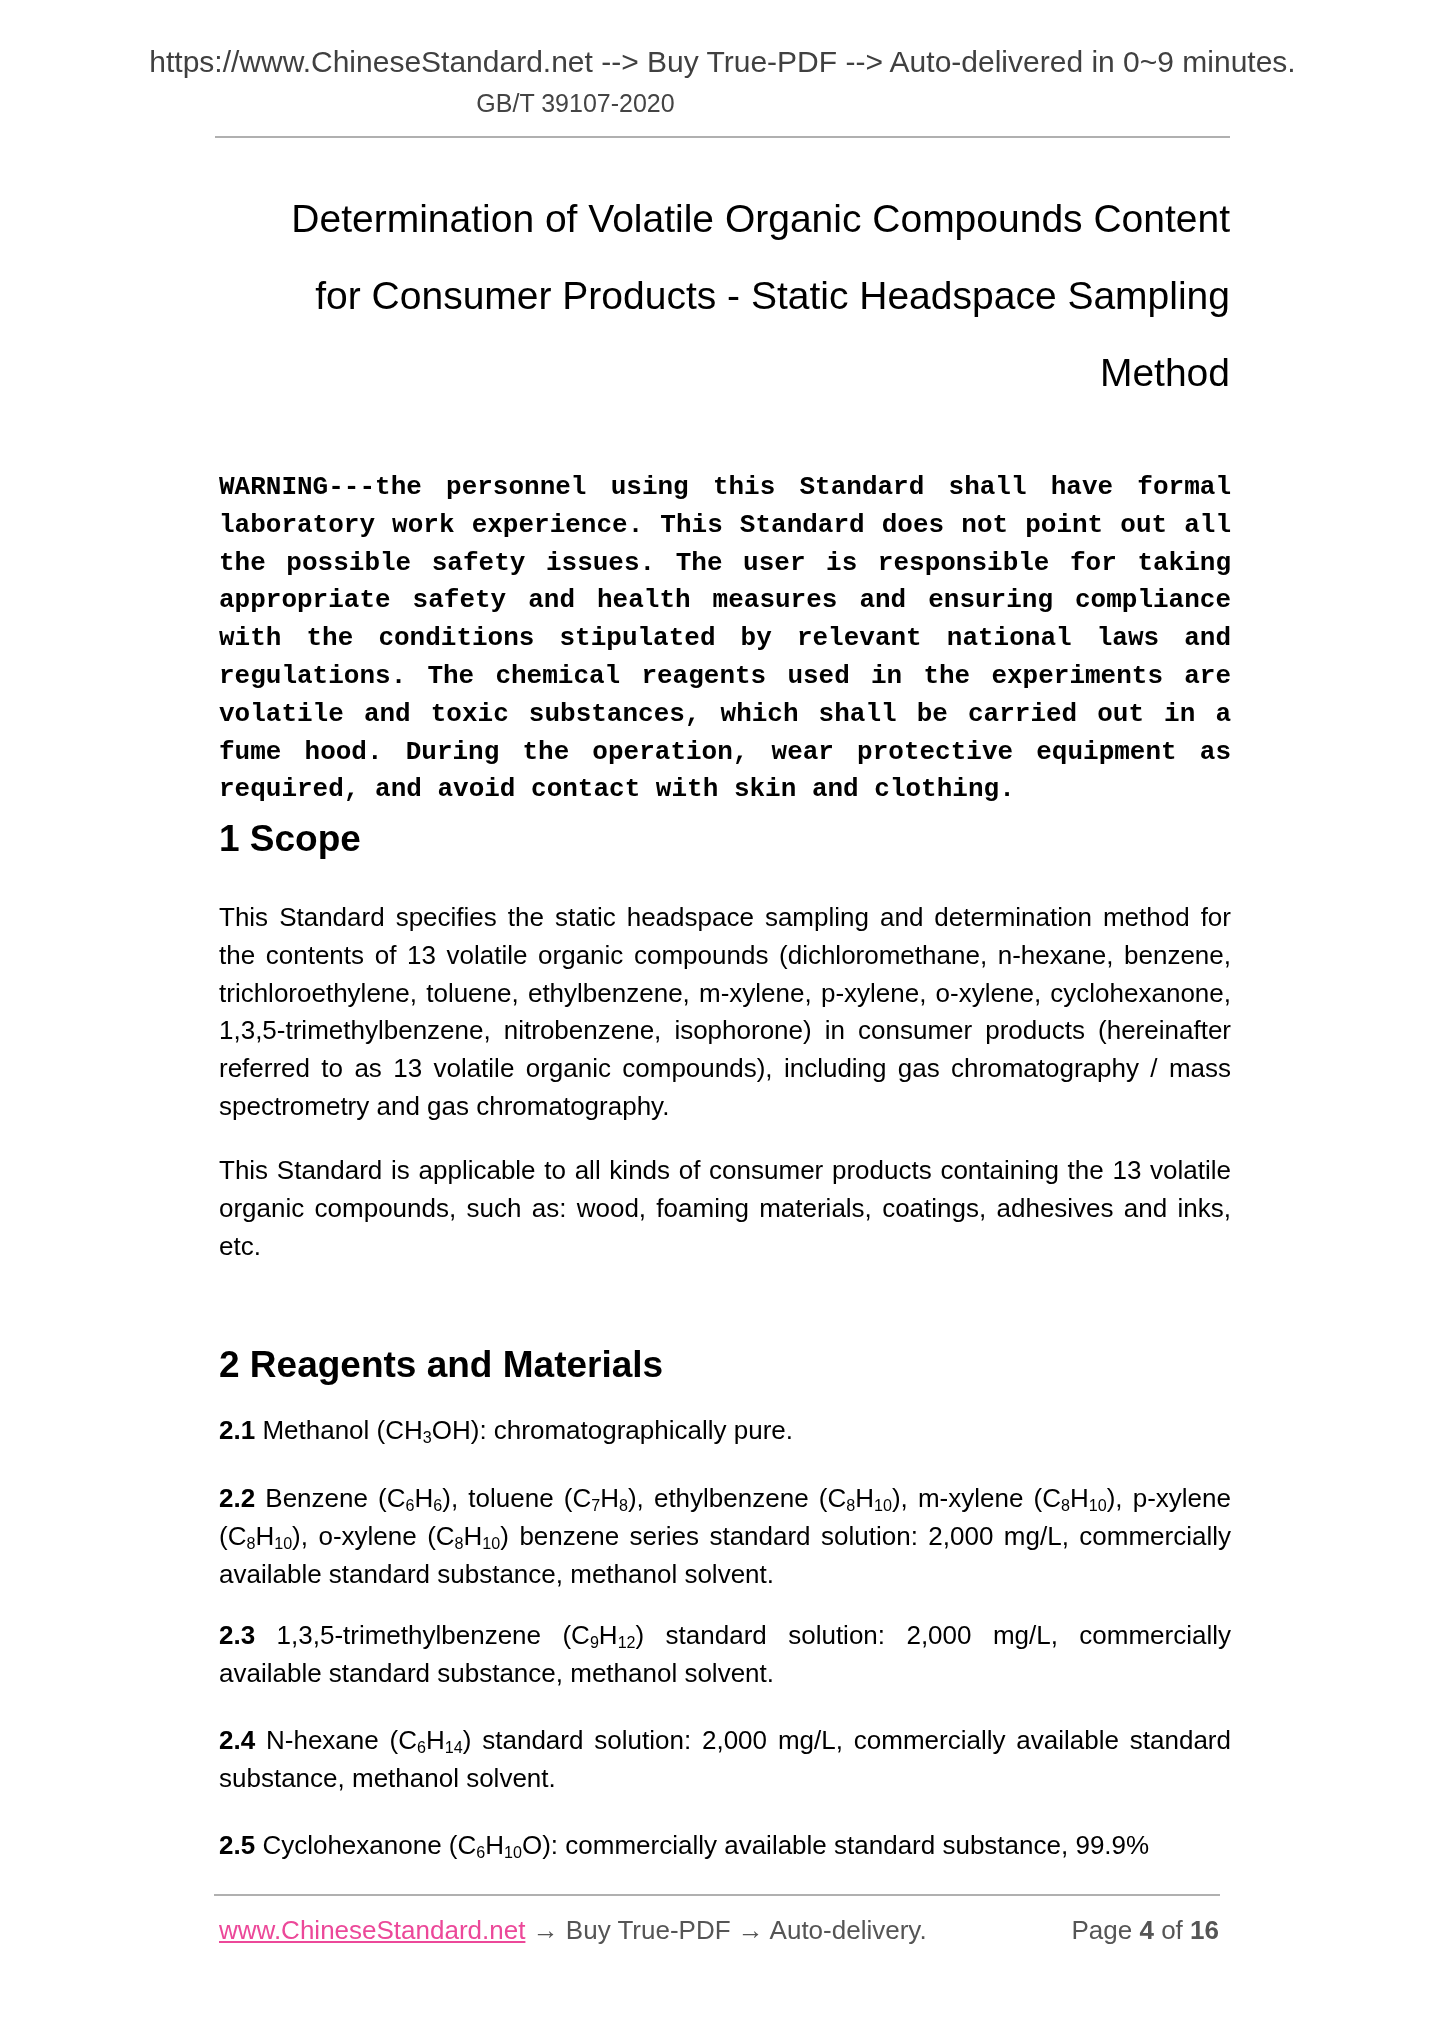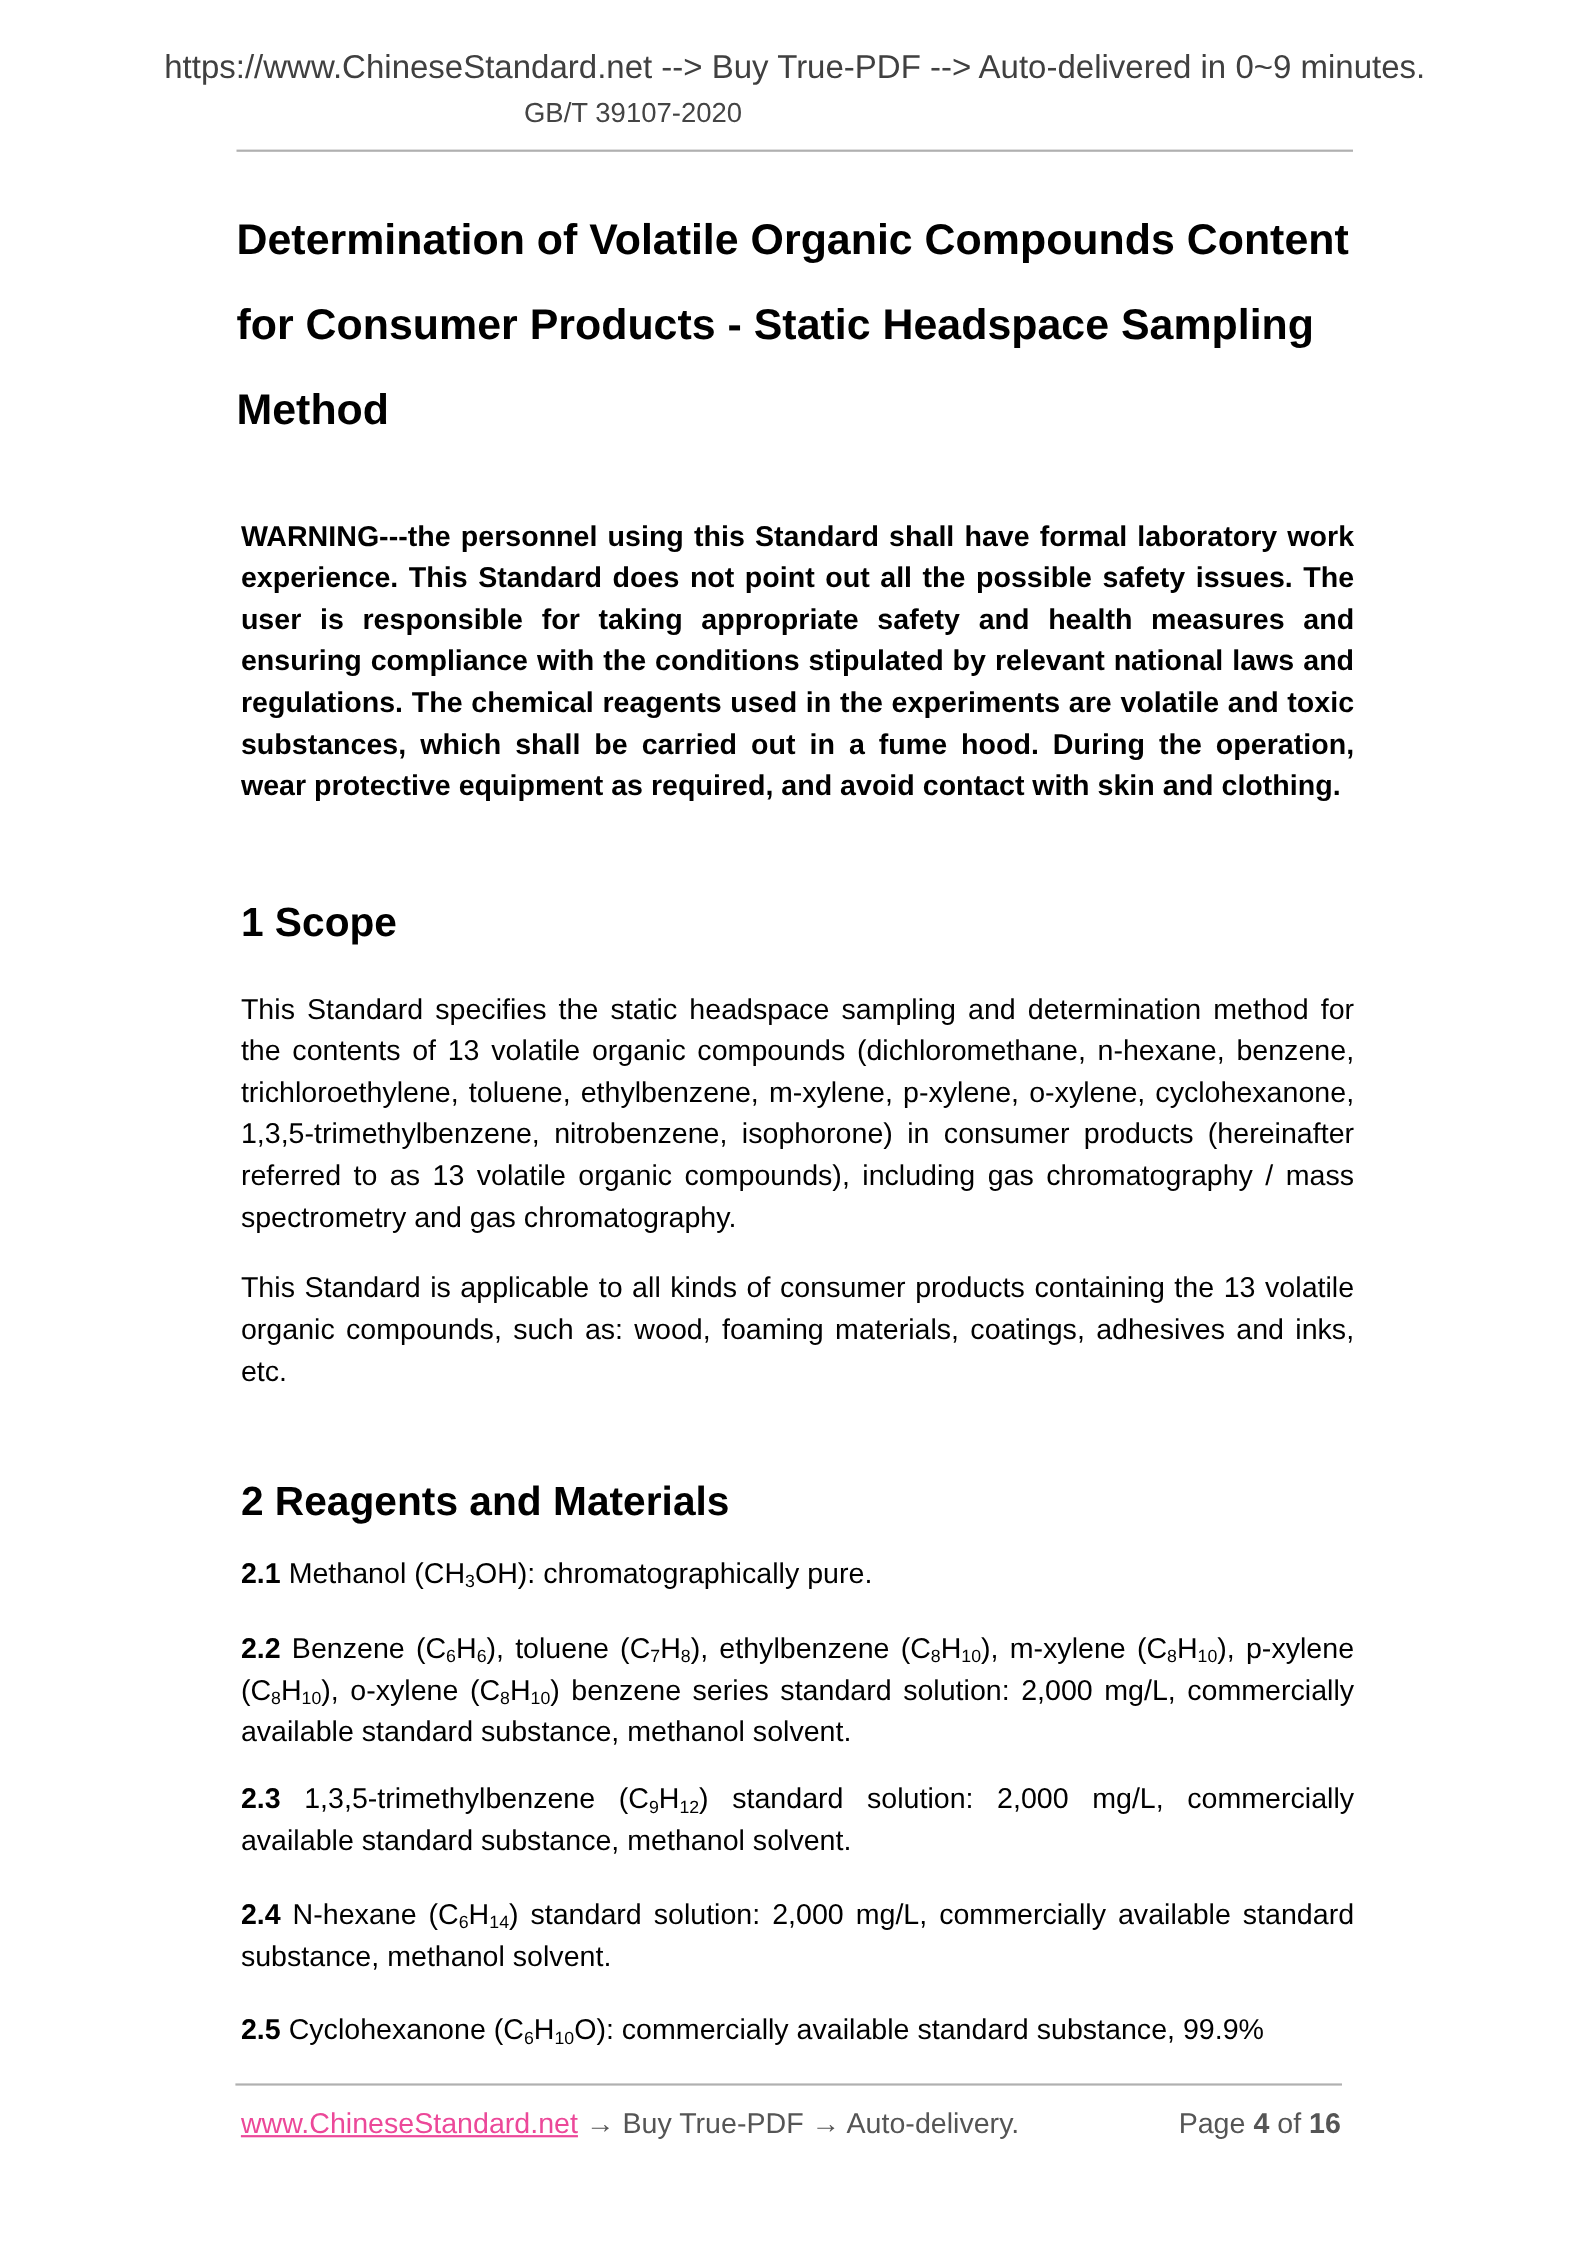--- a/index.html
+++ b/index.html
@@ -2,24 +2,24 @@
 <html><head>
 <meta charset="utf-8">
 <style>
   html, body { margin: 0; padding: 0; background: #ffffff; }
   body { width: 1445px; height: 2044px; position: relative; overflow: hidden;
          font-family: "Liberation Sans", sans-serif; color: #000; }
   .abs { position: absolute; }
   .hdr1 { left: 0; width: 1445px; top: 44px; text-align: center; font-size: 30px; line-height: 36px; color: #404040; }
   .hdr2 { left: 0; width: 1151px; top: 88px; text-align: center; font-size: 25px; line-height: 30px; color: #444; }
   .rule { height: 2px; background: #b0b0b0; }
-  .title { left: 215px; width: 1015px; top: 180px; text-align: left; font-weight: bold; font-size: 39px; line-height: 77px; }
+  .title { left: 215px; width: 1015px; top: 180px; text-align: right; font-weight: normal; font-size: 39px; line-height: 77px; }
   .content { left: 219px; width: 1012px; }
   .p { font-size: 26px; line-height: 37.8px; text-align: justify; margin: 0; }
-  .warn { font-weight: bold; }
+  .warn { font-weight: bold; font-family: Liberation Mono, monospace; }
   .h1 { font-size: 37px; font-weight: bold; line-height: 44px; margin: 0; }
   .num { font-weight: bold; }
   sub { font-size: 62%; vertical-align: -0.25em; line-height: 0; }
   .footer { left: 219px; top: 1913px; width: 1000px; font-size: 26px; line-height: 34px; color: #555; }
   .footer a { color: #ec4899; text-decoration: underline; }
   .page { position: absolute; right: 0; top: 0; }
   .page b { font-weight: bold; }
 </style>
 </head>
 <body>

